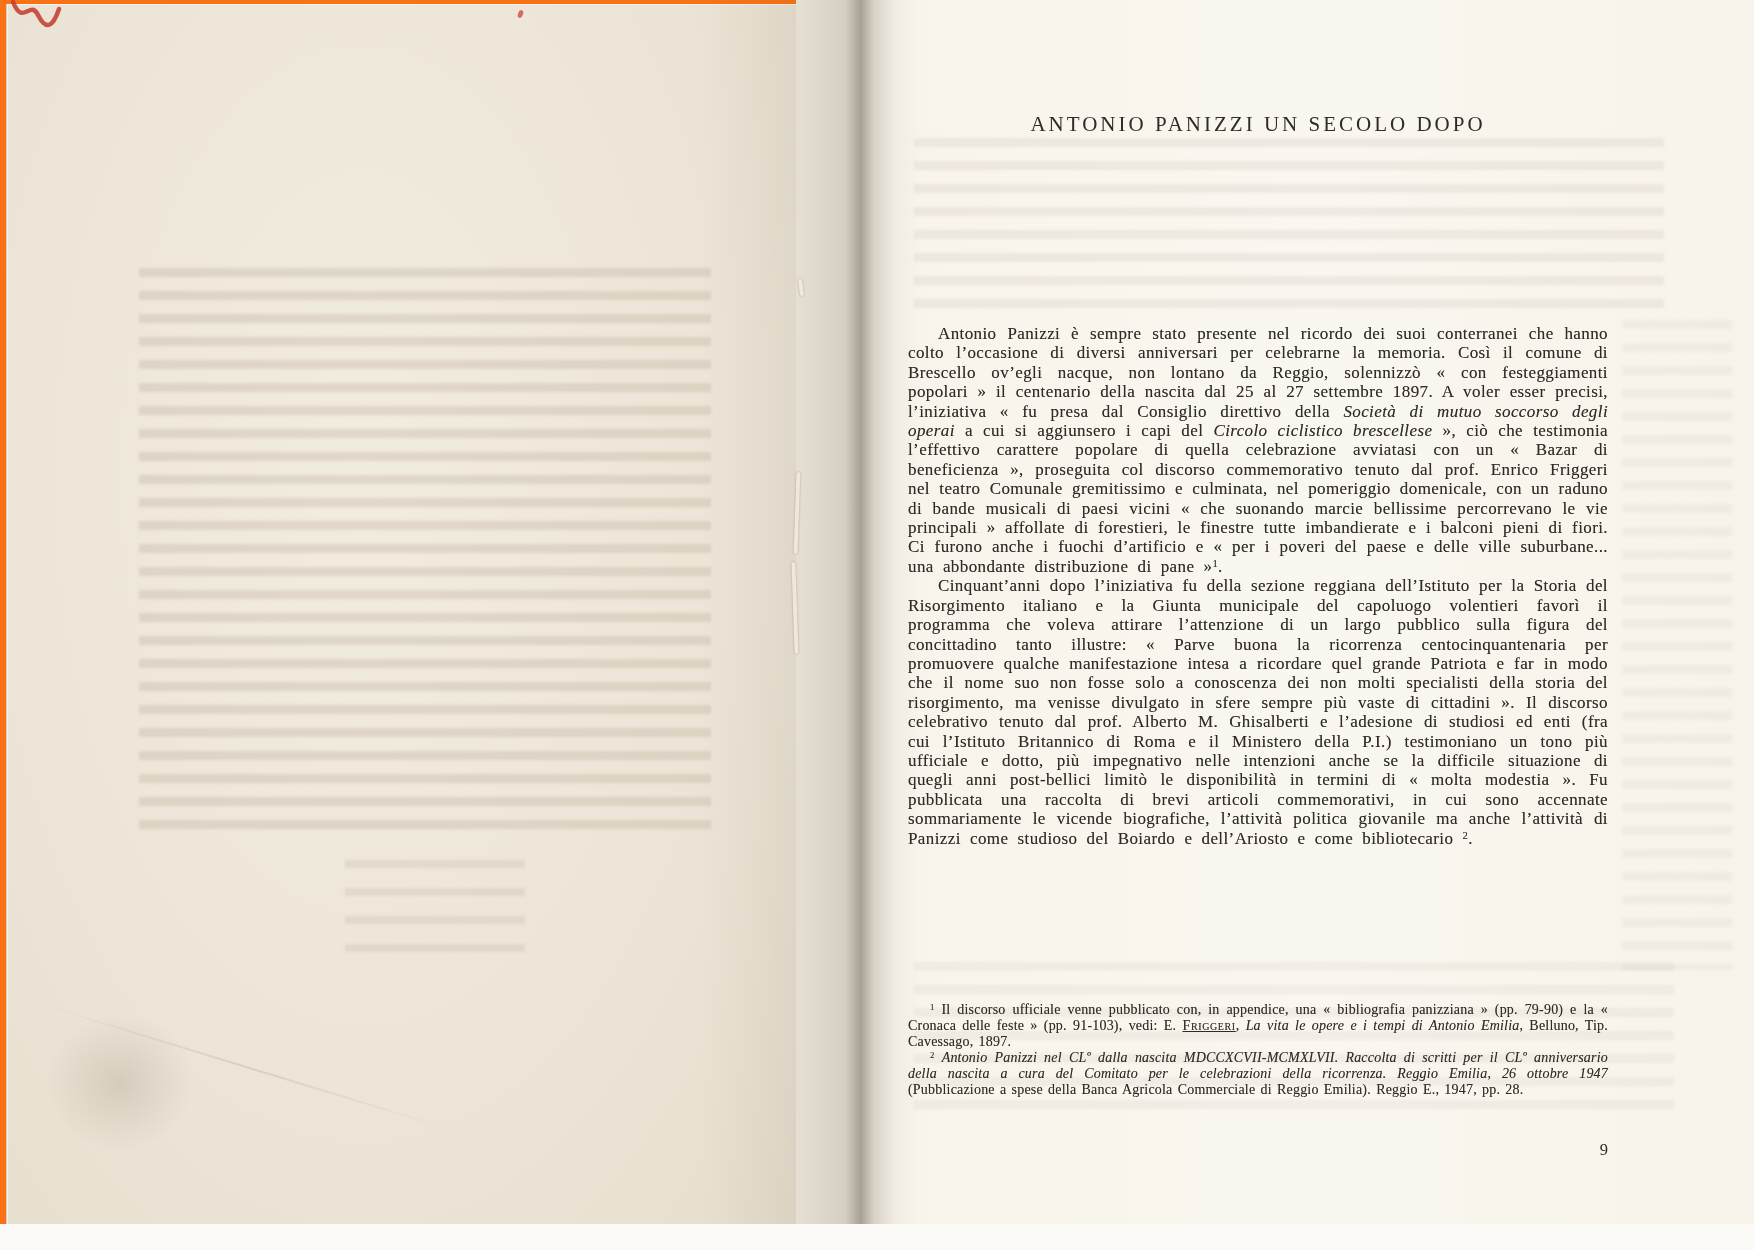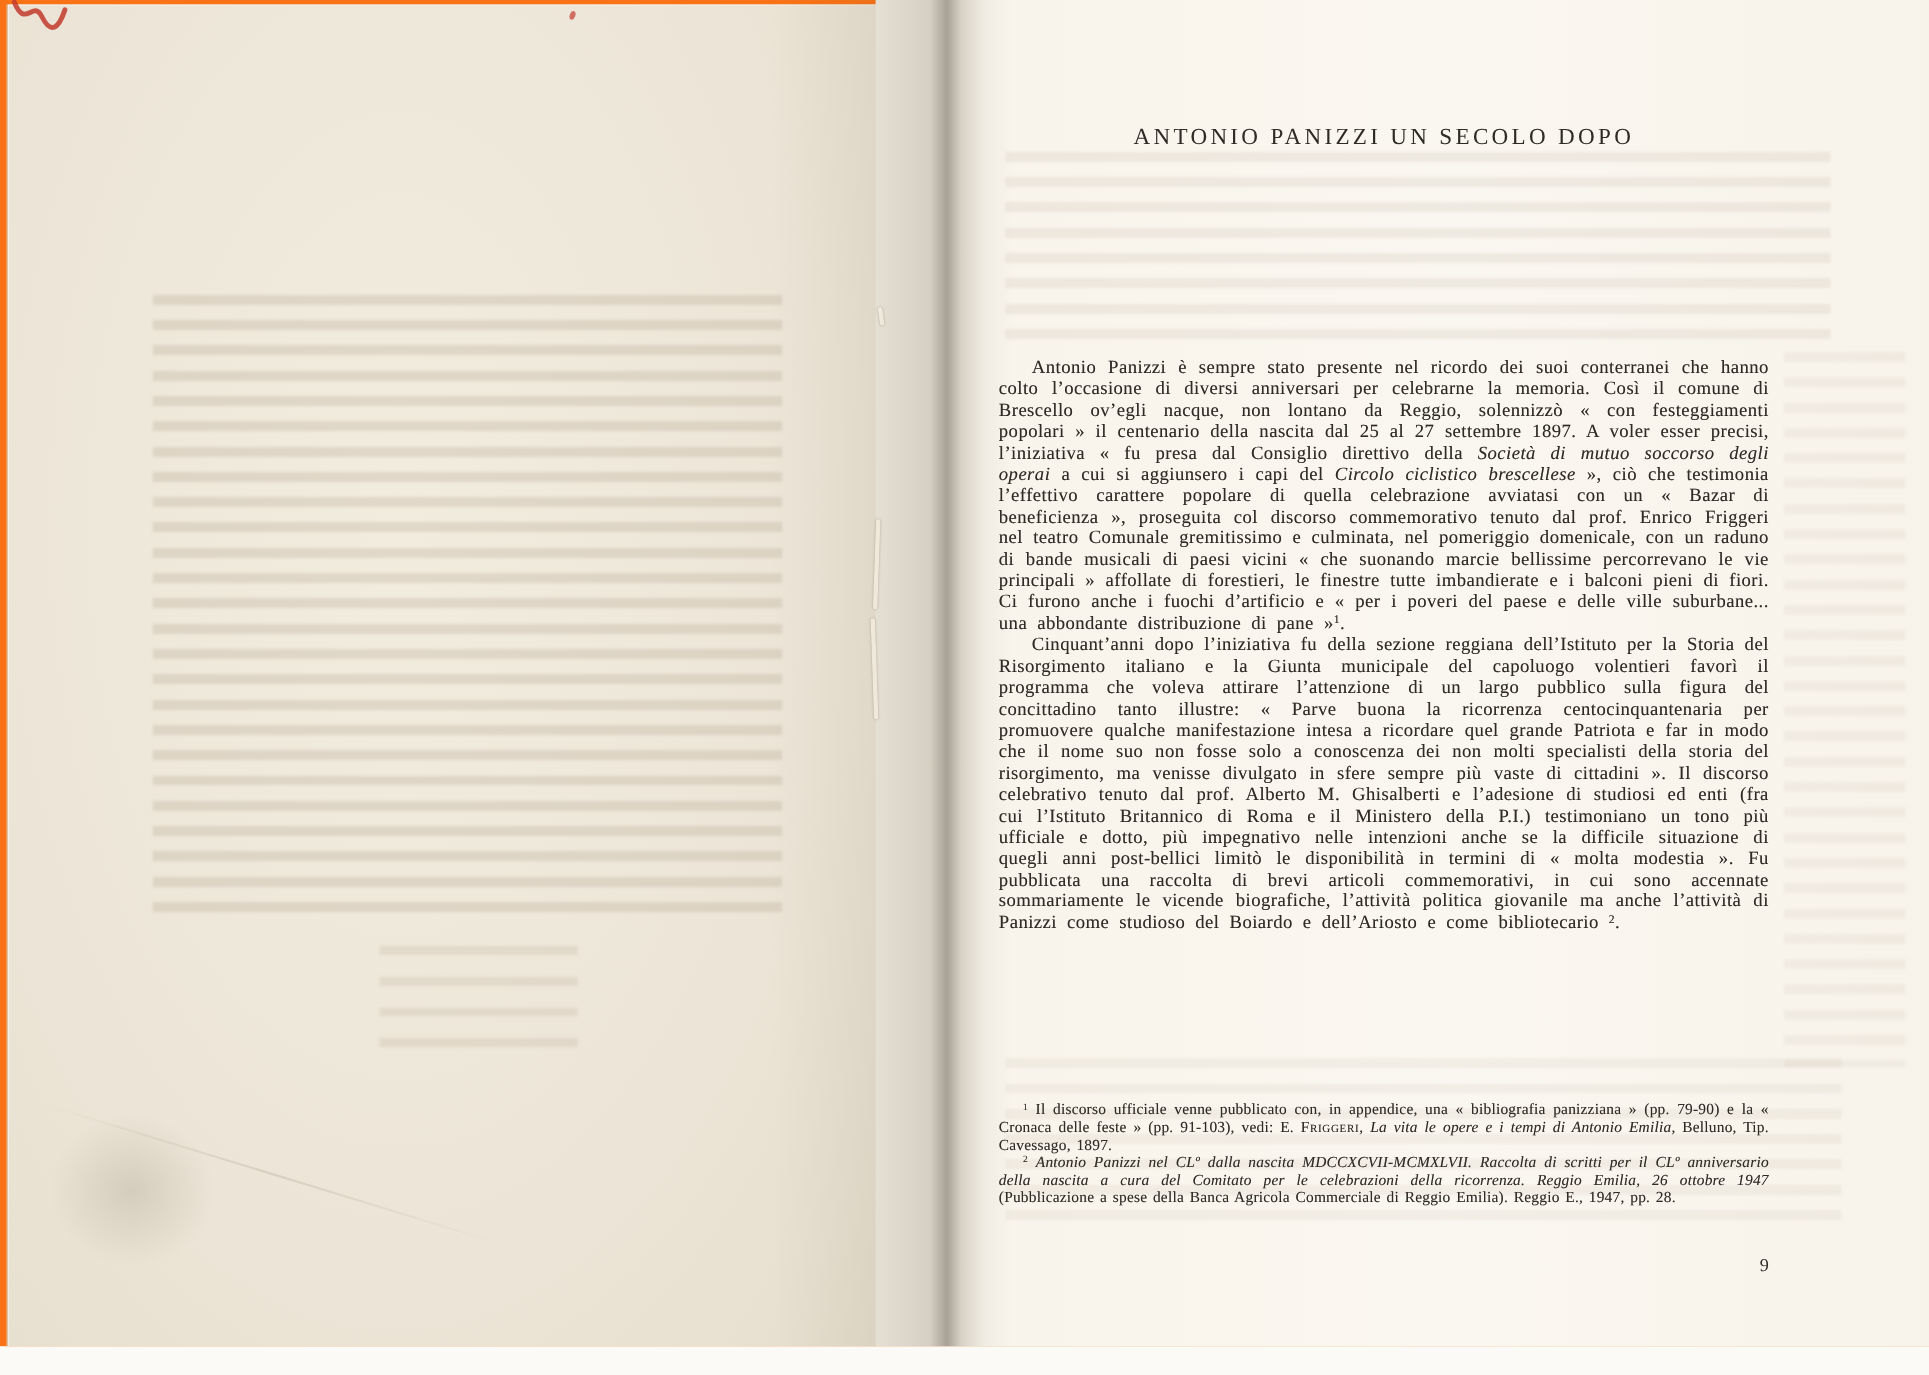--- a/index.html
+++ b/index.html
@@ -68,21 +68,21 @@
   .body-text p { margin:0; text-indent:30px; }
   .footnotes {
     position:absolute; left:112px; top:1002px; width:700px; z-index:2;
     font-size:14px; line-height:15.9px; text-align:justify;
     word-spacing:1.5px; letter-spacing:0.2px; color:var(--ink,#2f2b25);
     text-shadow:0 0 0.3px rgba(47,43,37,0.4);
   }
   .footnotes p { margin:0; text-indent:22px; }
   sup { font-size:0.62em; line-height:0; vertical-align:0.5em; }
   i { font-style:italic; }
-  .sc { font-variant:small-caps; letter-spacing:0.6px; }
+  .sc { font-variant:small-caps; letter-spacing:0.6px;text-decoration:underline; }
   .page-number {
     position:absolute; left:112px; top:1140px; width:700px; z-index:2;
     text-align:right; font-size:16.5px; color:var(--ink,#2f2b25);
   }
   
   .red-mark { position:absolute; left:8px; top:-3px; z-index:5; opacity:0.85; }
   .red-speck {
     position:absolute; left:518px; top:10px; width:5px; height:8px; z-index:5;
     background:var(--red,#c23b2e); border-radius:50%; opacity:0.7; transform:rotate(20deg);
   }

